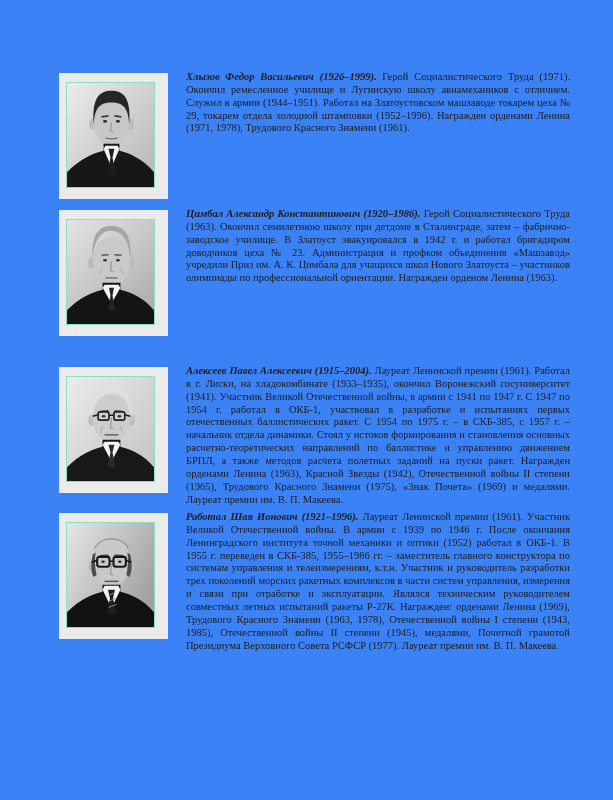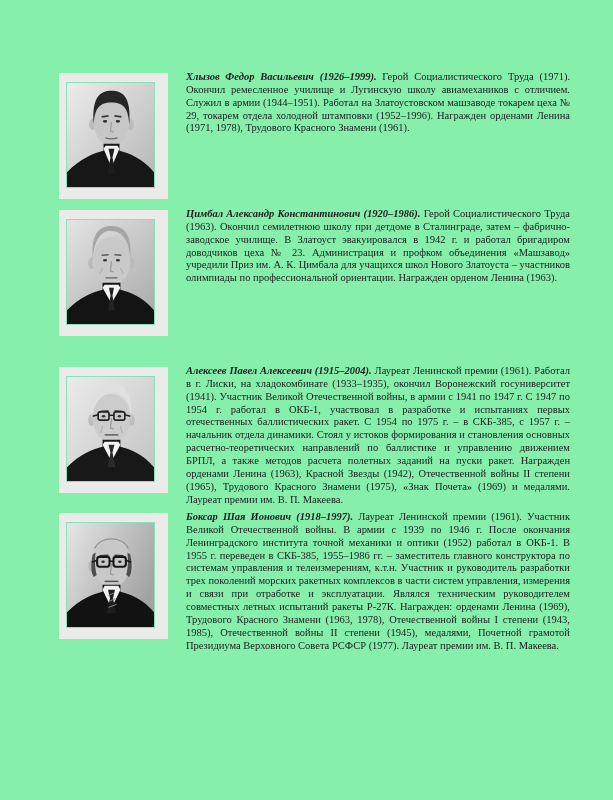--- a/index.html
+++ b/index.html
@@ -1,20 +1,20 @@
 <!DOCTYPE html>
 <html lang="ru"><head>
 <meta charset="utf-8">
 <style>
   html,body { margin:0; padding:0; background:#ffffff; }
   .page {
     position:relative;
     width:613px; height:800px;
     margin:0 auto;
-    background:#86efac;
+    background:#3b82f6;
     font-family:"Liberation Serif", serif;
     overflow:hidden;
   }
   .entry {
     position:absolute;
     left:59px;
     width:511px;
     display:flex;
     align-items:flex-start;
   }
@@ -191,19 +191,19 @@
           <path d="M45,41 L44,52 L47,53" stroke="#969696" stroke-width="1.2" fill="none"></path>
           <path d="M38,59.5 L52,59.5" stroke="#565656" stroke-width="1.5" fill="none"></path>
           <path d="M0,106 L0,91 C12,78 27,72 36,70 L36,63 L54,63 L54,70 C63,72 78,78 88,91 L88,106 Z" fill="#121212"></path>
           <polygon points="36,68 45,87 54,68 52,64 38,64" fill="#f3f3f3"></polygon>
           <polygon points="41.5,68 48.5,68 46.5,77 50,92 40,92 43.5,77" fill="#1e1e1e"></polygon>
           <path d="M42,74 L48,71 M42,80 L49,77 M42,86 L50,83" stroke="#8a8a8a" stroke-width="1" fill="none"></path>
         </svg>
       </div>
     </div>
     <p class="bio-text">
-      <span class="bio-name">Боксар Шая Ионович</span>
-      <span class="bio-years">(1918–1997).</span>
+      <span class="bio-name">Работал Шая Ионович</span>
+      <span class="bio-years">(1921–1996).</span>
       <span class="bio-body">Лауреат Ленинской премии (1961). Участник Великой Отечественной войны. В армии с 1939 по 1946 г. После окончания Ленинградского института точной механики и оптики (1952) работал в ОКБ-1. В 1955 г. переведен в СКБ-385, 1955–1986 гг. – заместитель главного конструктора по системам управления и телеизмерениям, к.т.н. Участник и руководитель разработки трех поколений морских ракетных комплексов в части систем управления, измерения и связи при отработке и эксплуатации. Являлся техническим руководителем совместных летных испытаний ракеты Р-27К. Награжден: орденами Ленина (1969), Трудового Красного Знамени (1963, 1978), Отечественной войны I степени (1943, 1985), Отечественной войны II степени (1945), медалями, Почетной грамотой Президиума Верховного Совета РСФСР (1977). Лауреат премии им. В. П. Макеева.</span>
     </p>
   </section>
 
 </div>
 
 </body></html>

